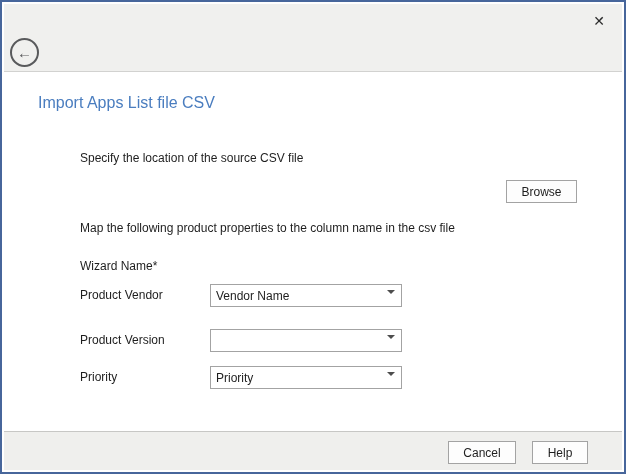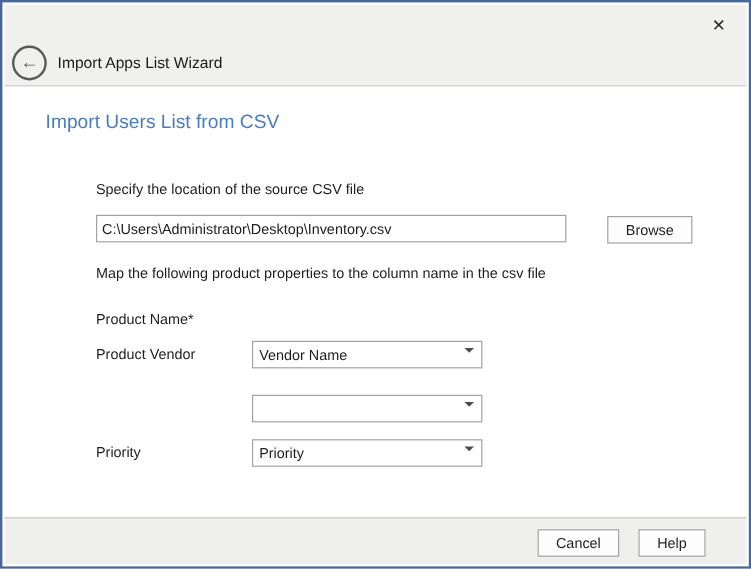--- a/index.html
+++ b/index.html
@@ -79,41 +79,40 @@
 
 <div class="window">
 
   <div class="top-panel">
     <div class="close-btn">
       <span>✕</span>
     </div>
     <div class="back-btn">
       <span>←</span>
     </div>
-    <div class="wizard-title">Import Apps List Wizard</div>
   </div>
 
-  <div class="page-heading">Import Users List from CSV</div>
+  <div class="page-heading">Import Apps List file CSV</div>
 
   <div class="label src-label">Specify the location of the source CSV file</div>
 
-  <input class="path-input" type="text" value="C:\Users\Administrator\Desktop\Inventory.csv" style="">
 
   <button class="btn browse-btn">Browse</button>
 
   <div class="label map-label">Map the following product properties to the column name in the csv file</div>
 
-  <div class="label row-label r1" style="left:78px;">Product Name*</div>
+  <div class="label row-label r1" style="left:78px;">Wizard Name*</div>
 
   <div class="label row-label r2" style="left:78px;">Product Vendor</div>
   <div class="combo r2">
     <span class="val">Vendor Name</span>
     <span class="dd-arrow"><span class="bar"></span><span class="tri"></span></span>
   </div>
 
+  <div class="label row-label r3" style="left:78px;">Product Version</div>
   <div class="combo r3">
     <span class="dd-arrow"><span class="bar"></span><span class="tri"></span></span>
   </div>
 
   <div class="label row-label r4" style="left:78px;">Priority</div>
   <div class="combo r4">
     <span class="val">Priority</span>
     <span class="dd-arrow"><span class="bar"></span><span class="tri"></span></span>
   </div>
 

